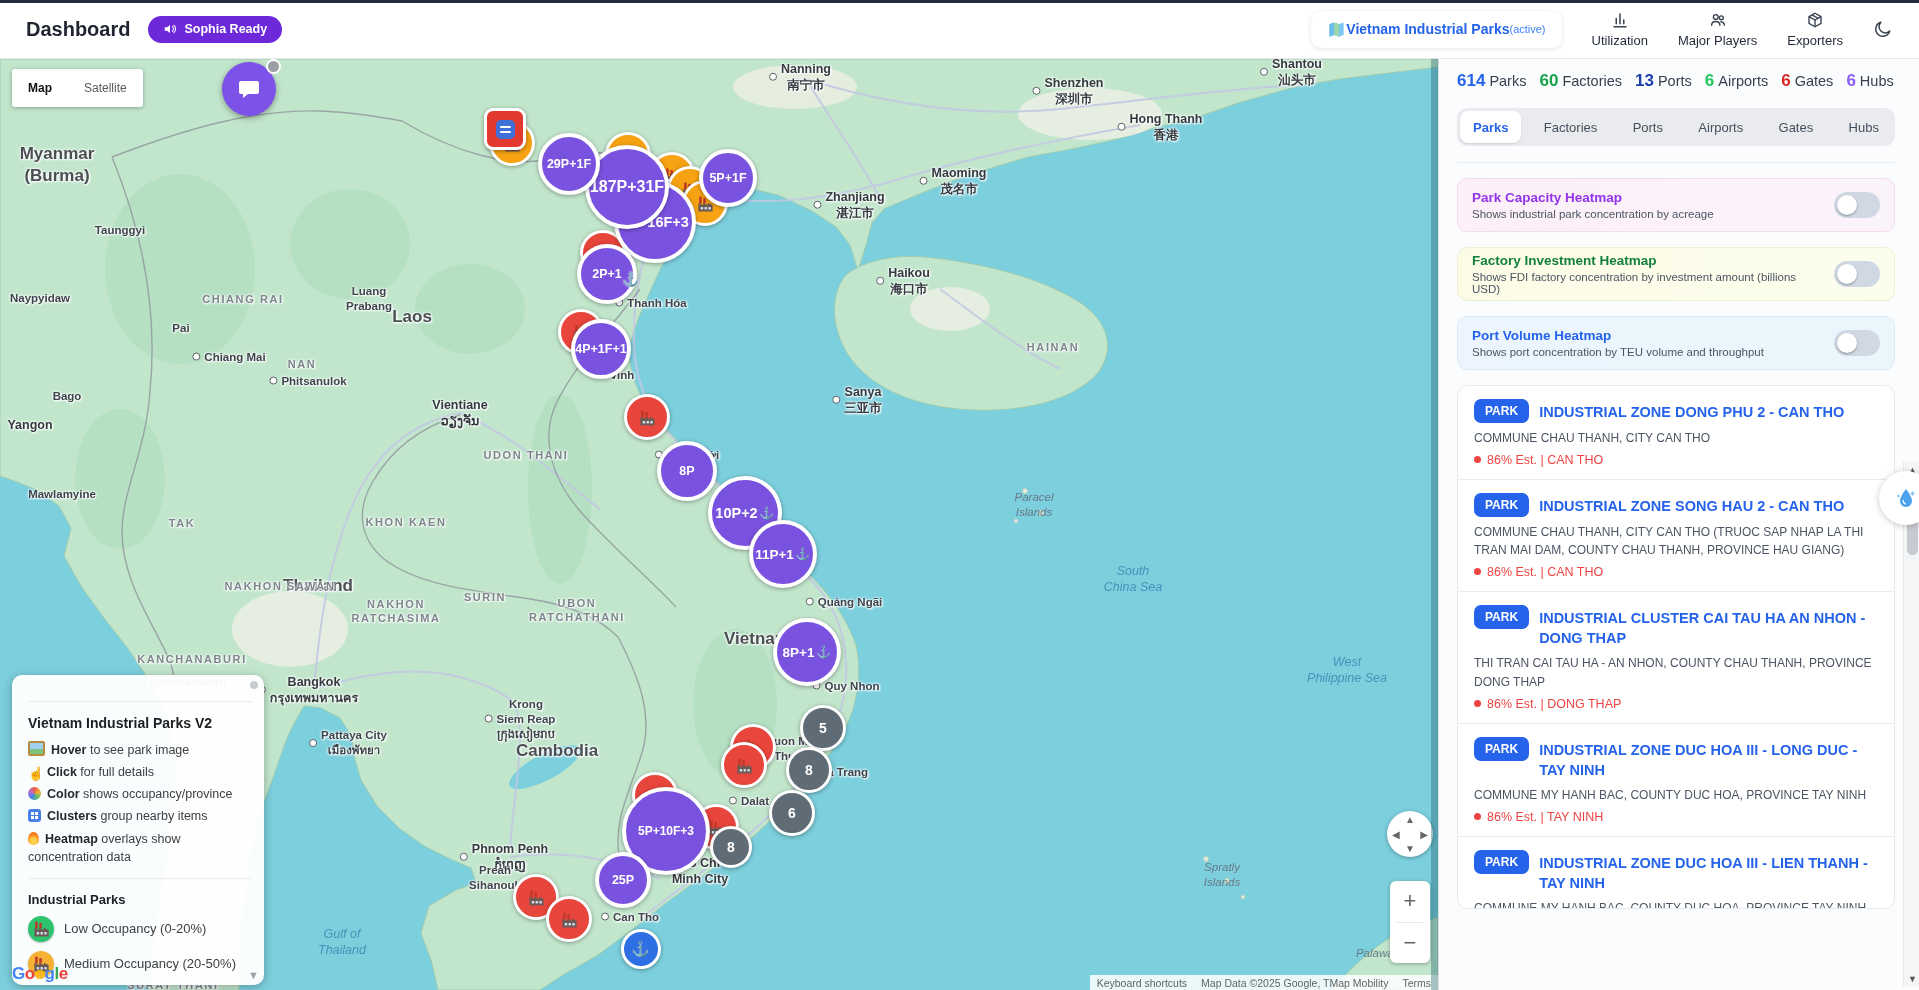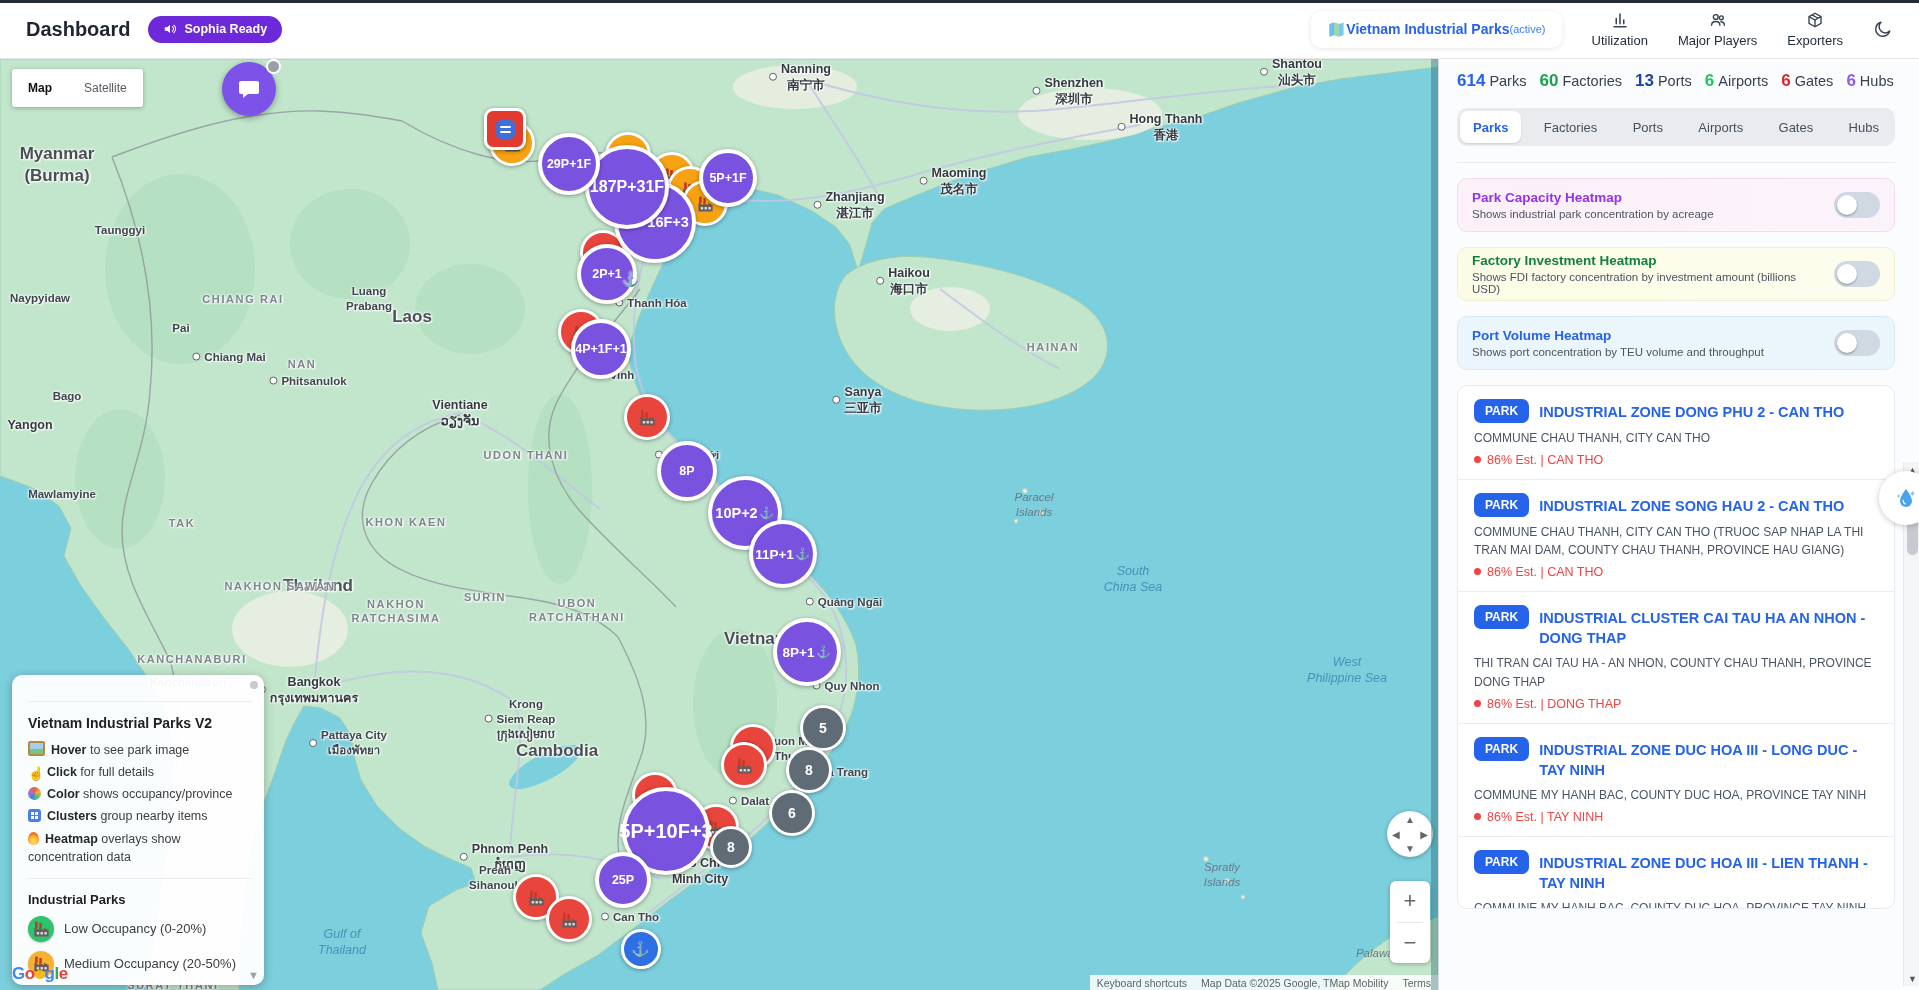--- a/index.html
+++ b/index.html
@@ -458,21 +458,21 @@
         <div class="mk mk-fred" style="width: 40px; height: 40px; left: 716px; top: 768px;">
           <svg viewBox="0 0 24 24" width="19" height="19">
             <rect x="4" y="3" width="3.2" height="9" rx="0.6" fill="#c0392b"></rect>
             <rect x="9.2" y="5" width="3.2" height="7" rx="0.6" fill="#c0392b"></rect>
             <path d="M3 11 l6 3 v-3 l6 3 v-3 l6 3 v8 h-18 z" fill="#6e5a54"></path>
             <rect x="6" y="16.5" width="3" height="3" fill="#cfe3f5"></rect>
             <rect x="10.8" y="16.5" width="3" height="3" fill="#cfe3f5"></rect>
             <rect x="15.6" y="16.5" width="3" height="3" fill="#cfe3f5"></rect>
           </svg>
         </div>
-        <div class="mk mk-cluster" style="width: 80px; height: 80px; font-size: 20px; left: 666px; top: 772px;">5P+10F+3</div>
+        <div class="mk mk-cluster" style="width: 80px; height: 80px; font-size: 12px; left: 666px; top: 772px;">5P+10F+3</div>
         <div class="mk mk-count" style="width: 36px; height: 36px; left: 731px; top: 788px;">8</div>
         <div class="mk mk-cluster" style="width: 48px; height: 48px; font-size: 12.5px; left: 623px; top: 821px;">25P</div>
         <div class="mk mk-fred" style="width: 40px; height: 40px; left: 536px; top: 838px;">
           <svg viewBox="0 0 24 24" width="19" height="19">
             <rect x="4" y="3" width="3.2" height="9" rx="0.6" fill="#c0392b"></rect>
             <rect x="9.2" y="5" width="3.2" height="7" rx="0.6" fill="#c0392b"></rect>
             <path d="M3 11 l6 3 v-3 l6 3 v-3 l6 3 v8 h-18 z" fill="#6e5a54"></path>
             <rect x="6" y="16.5" width="3" height="3" fill="#cfe3f5"></rect>
             <rect x="10.8" y="16.5" width="3" height="3" fill="#cfe3f5"></rect>
             <rect x="15.6" y="16.5" width="3" height="3" fill="#cfe3f5"></rect>

